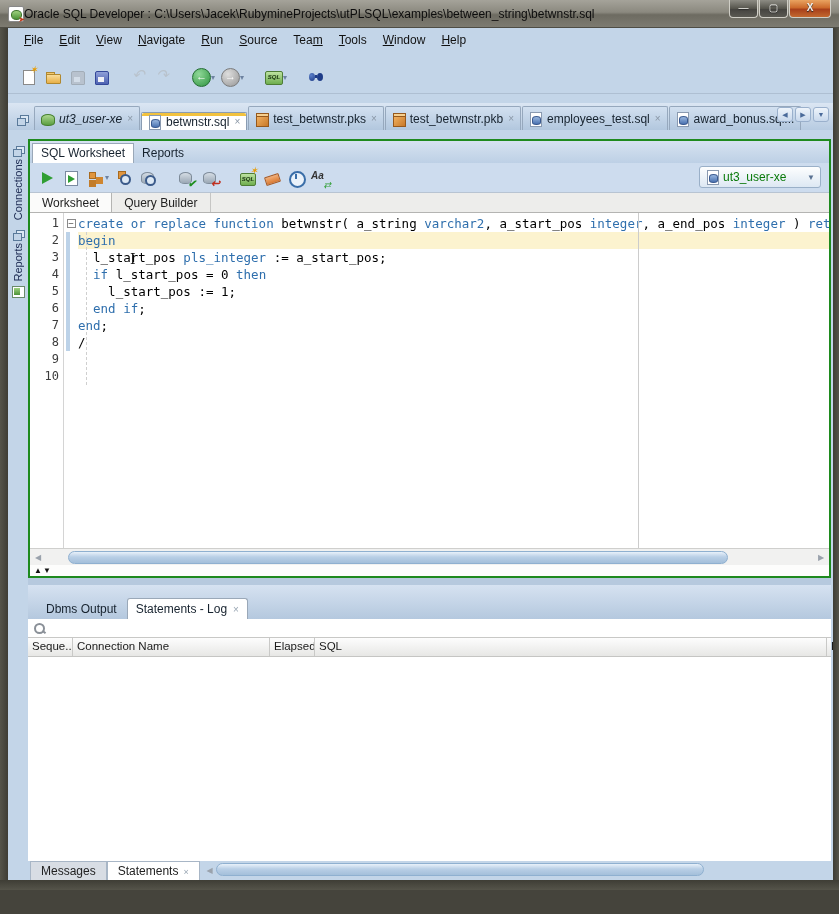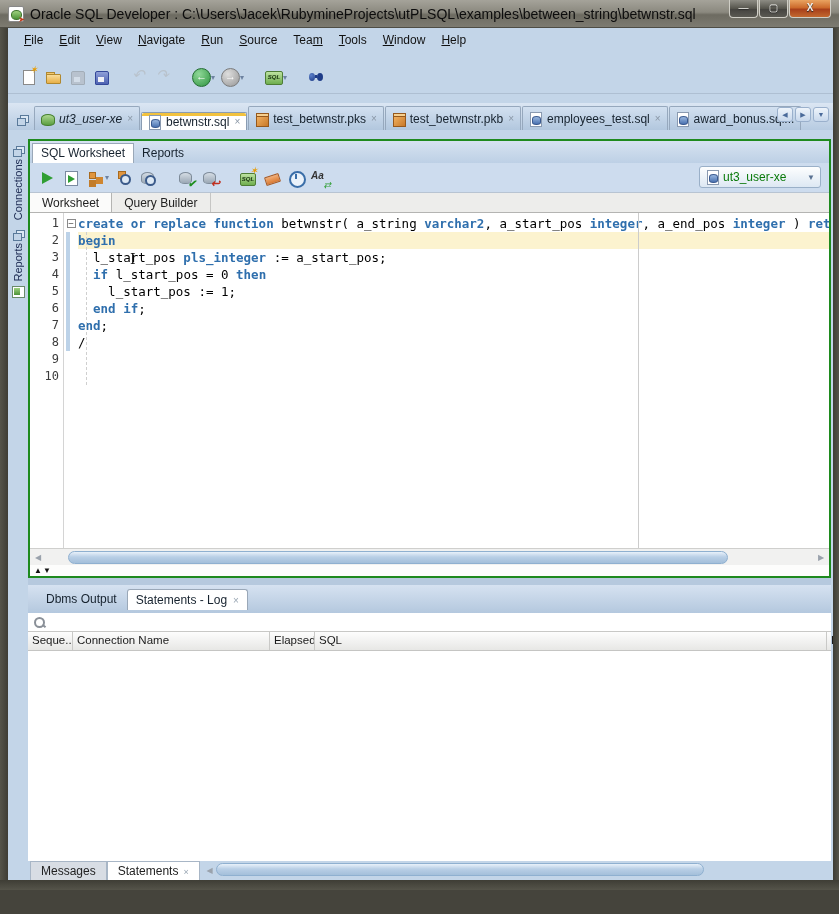--- a/index.html
+++ b/index.html
@@ -2,21 +2,21 @@
 <html><head>
 <meta charset="utf-8">
 <style>
   * { margin:0; padding:0; box-sizing:border-box; }
   html,body { width:839px; height:914px; overflow:hidden; }
   body { font-family:"Liberation Sans", sans-serif; font-size:12px; background:#45443c; position:relative; }
 
   
   .titlebar { height:28px; background:linear-gradient(#a5a39a 0%, #8b897f 45%, #6d6b61 55%, #7d7b71 100%);
     display:flex; align-items:center; padding-left:8px; position:relative; border-bottom:1px solid #4e4d45; }
-  .title-text { color:#0d0d0d; font-size:14px; margin-left:6px; white-space:nowrap; overflow:hidden; }
+  .title-text { color:#0d0d0d; font-size:12px; white-space:nowrap; overflow:hidden; }
   .app-ic { width:16px; height:16px; position:relative; background:#fff; border:1px solid #888; border-radius:2px; }
   .app-ic::before { content:""; position:absolute; left:2px; top:3px; width:9px; height:8px;
     background:linear-gradient(#9fd17f,#4d9338); border-radius:50%/45%; border:1px solid #3c742a; }
   .app-ic::after { content:"➤"; position:absolute; right:-2px; bottom:-3px; color:#c03a1a; font-size:8px; }
   .winbtns { position:absolute; top:0; right:8px; display:flex; }
   .wbtn { width:29px; height:18px; border:1px solid #cfcec6; border-top:none; border-radius:0 0 4px 4px;
     background:linear-gradient(#8d8c84,#55544c 50%,#454440 55%,#5a5952); color:#f2f2ee; text-align:center;
     font-size:10px; line-height:16px; margin-left:1px; text-shadow:0 1px 1px #222; }
   .wbtn.close { width:42px; background:linear-gradient(#e9a361,#cc6a2c 45%,#a8401a 55%,#c2682f); font-weight:bold; }
 
@@ -134,39 +134,39 @@
   
   .editor { flex:1; display:flex; background:#fff; min-height:0; position:relative; font-family:"DejaVu Sans Mono", monospace; }
   .gutter { width:34px; background:#fff; border-right:1px solid #d4d4d4; text-align:right; padding:2px 4px 0 0;
     color:#3c3c3c; font-size:12px; line-height:17px; flex:none; }
   .foldcol { width:14px; flex:none; position:relative; padding-top:2px; }
   .foldbox { width:9px; height:9px; border:1px solid #8a8a8a; background:#fff; color:#555; font-size:9px; line-height:7px; text-align:center; margin:4px auto 0; }
   .foldscope { position:absolute; left:2px; top:19px; width:4px; height:119px; background:#bcd2e8; }
   .ecode { flex:1; position:relative; padding-top:2px; overflow:hidden; }
   .eline { height:17px; line-height:17px; font-size:12.5px; white-space:pre; color:#000; }
   .eline.cur { background:#fcf3cf; }
-  .tk-k { color:#2f6fad;font-weight:bold; }
+  .tk-k { color:#2f6fad; }
   .margin-guide { position:absolute; left:560px; top:0; bottom:0; border-left:1px solid #cccccc; }
   .indent-guide { position:absolute; left:8px; top:19px; height:153px; border-left:1px dashed #cfcfcf; }
   .ibeam { position:absolute; left:52px; top:38px; font-family:"DejaVu Serif", serif; font-size:14px; color:#111; }
 
   .hscroll { height:17px; background:#f1f1f0; border-top:1px solid #cfcfcd; display:flex; align-items:center; position:relative; flex:none; }
   .harrow { width:16px; text-align:center; color:#9aa2ac; font-size:8px; flex:none; }
   .htrack { flex:1; height:13px; position:relative; }
   .hthumb { position:absolute; left:22px; width:660px; top:0; height:13px; border-radius:7px;
     background:linear-gradient(#e8f1fa,#b9cfe6 45%,#a4bfda); border:1px solid #8fb0d0; }
   .resize-strip { height:11px; background:#fdfdfc; display:flex; align-items:center; padding-left:4px; flex:none; }
   .updown { font-size:8px; color:#111; letter-spacing:1px; }
 
   
   .splitter { height:7px; background:#b6c9de; }
 
   
   .log-panel { flex:1; display:flex; flex-direction:column; min-height:0; background:#fff; }
-  .log-tabs { height:28px; background:linear-gradient(#d6e2f1,#b4c8de); display:flex; align-items:center; padding-left:8px; flex:none; }
+  .log-tabs { height:34px; background:linear-gradient(#d6e2f1,#b4c8de); display:flex; align-items:flex-end; padding-left:8px; flex:none; }
   .log-tab { padding:3px 10px; color:#16222e; white-space:nowrap; }
   .log-tab.active { background:#fff; border:1px solid #9aa8b8; border-bottom:none; border-radius:3px 3px 0 0; padding:3px 8px; }
   .log-tab .x { margin-left:6px; color:#9aa7b4; font-size:10px; }
   .search-row { height:19px; border-bottom:1px solid #c8c8c6; display:flex; align-items:center; padding-left:6px; background:#fff; flex:none; }
   .mag { width:11px; height:11px; position:relative; }
   .mag::before { content:""; position:absolute; left:0; top:0; width:7px; height:7px; border:2px solid #8a9098; border-radius:50%; }
   .mag::after { content:""; position:absolute; left:8px; top:8px; width:4px; height:2px; background:#8a9098; transform:rotate(40deg); }
   .search-input { border:none; outline:none; flex:1; height:16px; font-size:12px; font-family:"Liberation Sans",sans-serif; }
   .grid-head { height:19px; display:flex; background:linear-gradient(#fdfdfd,#e7e7e5); border-bottom:1px solid #c5c5c3; flex:none; font-size:11.5px; color:#1a1a1a; }
   .gcol { border-right:1px solid #c9c9c7; padding:2px 2px 0 4px; white-space:nowrap; overflow:hidden; flex:none; }

